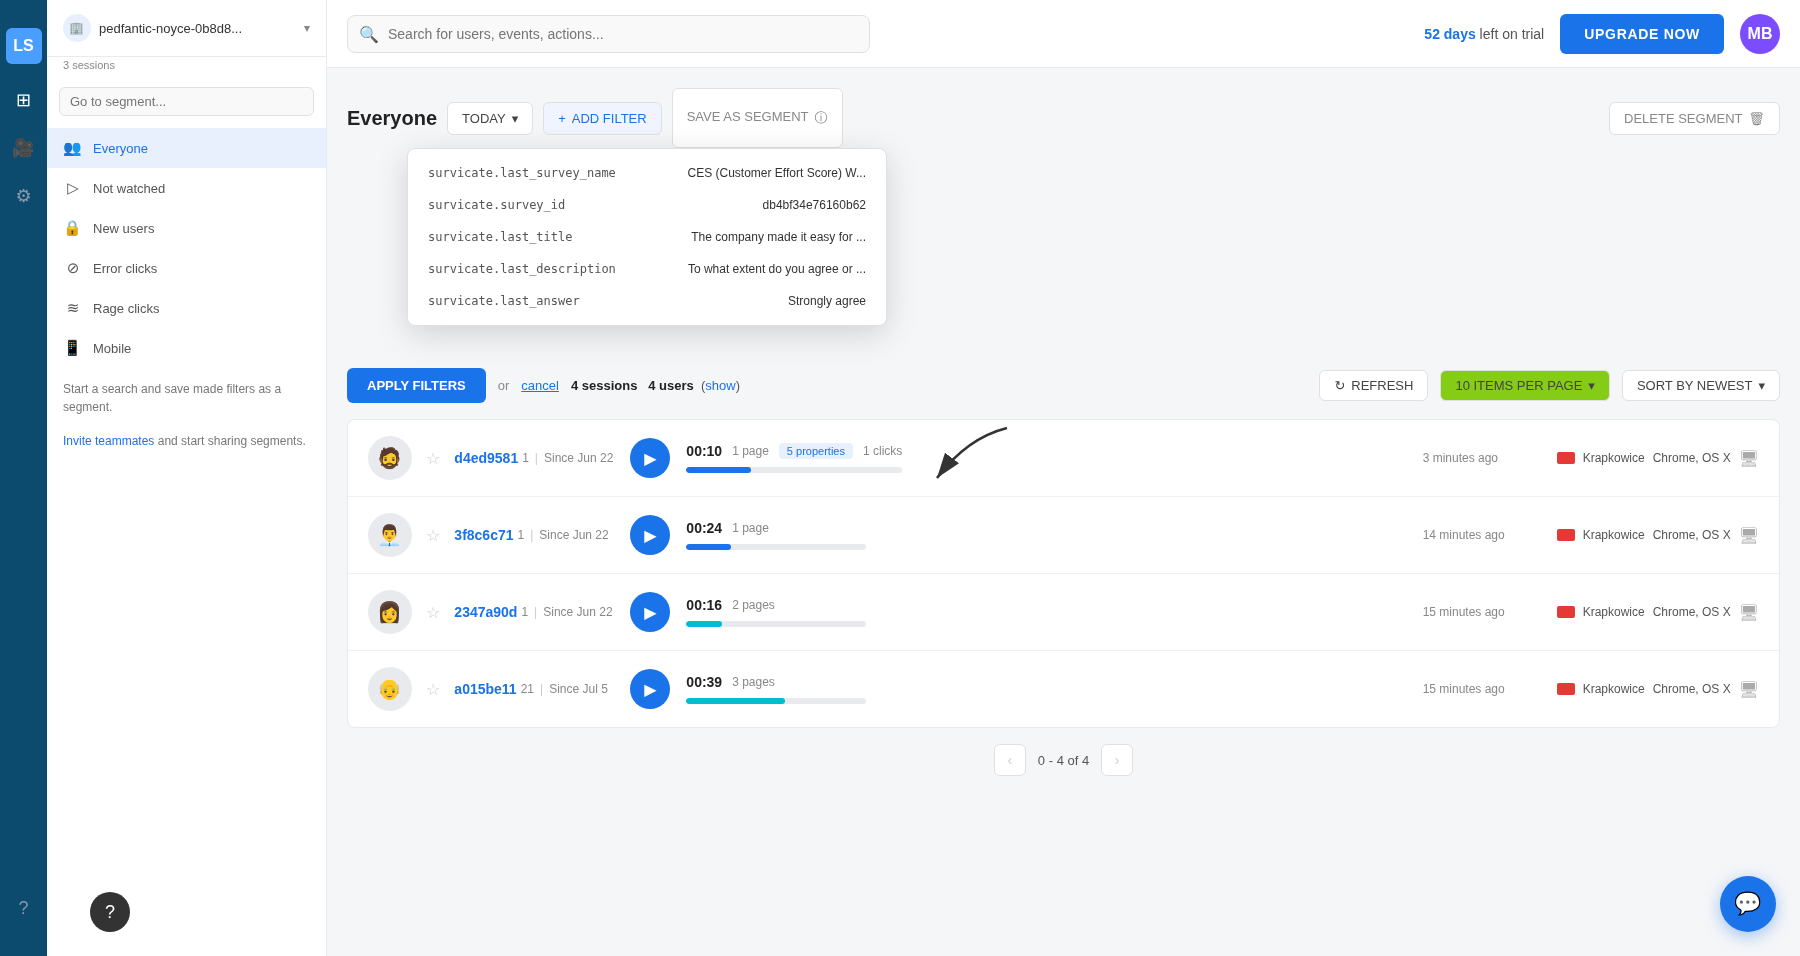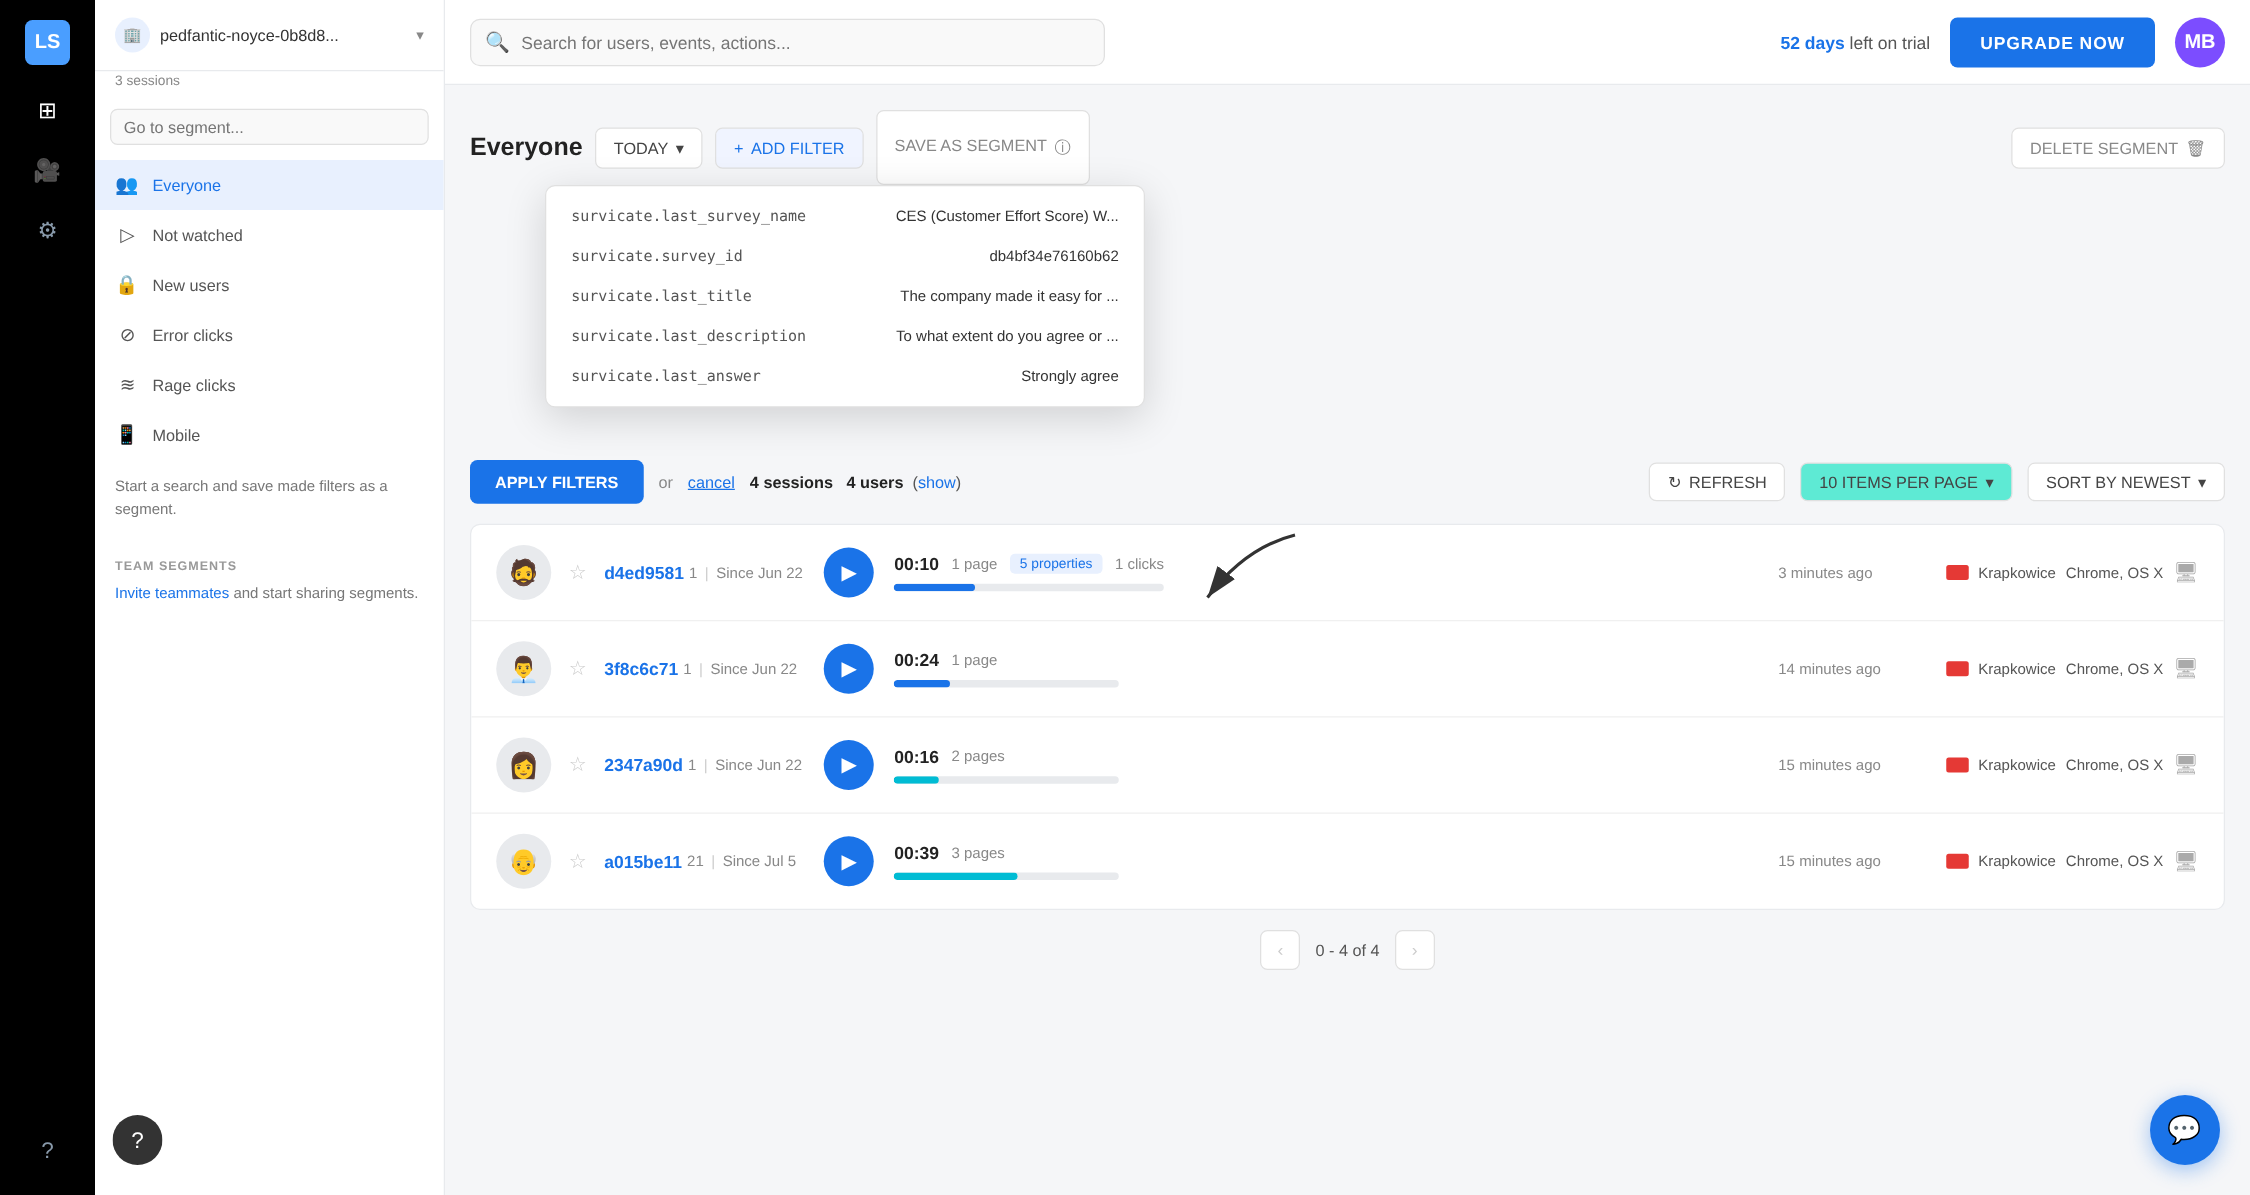--- a/index.html
+++ b/index.html
@@ -1,20 +1,20 @@
 <!DOCTYPE html>
 <html><head>
   <meta charset="utf-8">
   <style>
     * { box-sizing: border-box; margin: 0; padding: 0; }
     body { font-family: -apple-system, BlinkMacSystemFont, 'Segoe UI', sans-serif; background: #f5f6f8; display: flex; height: 956px; width: 1800px; overflow: hidden; }
 
     
     .icon-bar {
-      width: 76px; background: #000000; display: flex; flex-direction: column; align-items: center; padding: 16px 0; gap: 8px; flex-shrink: 0;
+      width: 47px; background: #0c4a6e; display: flex; flex-direction: column; align-items: center; padding: 28px 0; gap: 8px; flex-shrink: 0;
     }
     .icon-bar .logo { width: 36px; height: 36px; background: #4a9eff; border-radius: 6px; display: flex; align-items: center; justify-content: center; color: white; font-weight: bold; font-size: 16px; margin-bottom: 8px; }
     .icon-bar .icon-btn { width: 40px; height: 40px; display: flex; align-items: center; justify-content: center; color: #8899aa; border-radius: 6px; cursor: pointer; font-size: 18px; }
     .icon-bar .icon-btn.active { color: white; }
     .icon-bar .spacer { flex: 1; }
 
     
     .sidebar {
       width: 280px; background: #ffffff; border-right: 1px solid #e8eaed; display: flex; flex-direction: column; flex-shrink: 0; overflow-y: auto;
     }
@@ -83,21 +83,21 @@
     
     .sessions-bar { display: flex; align-items: center; gap: 12px; margin-bottom: 16px; }
     .apply-filters-btn { background: #1a73e8; color: white; border: none; padding: 10px 20px; border-radius: 6px; font-size: 13px; font-weight: 600; cursor: pointer; }
     .or-text { font-size: 13px; color: #888; }
     .cancel-link { font-size: 13px; color: #1a73e8; cursor: pointer; text-decoration: underline; }
     .sessions-count { font-size: 13px; color: #555; }
     .sessions-count strong { color: #222; }
     .show-link { color: #1a73e8; cursor: pointer; }
     .sessions-spacer { flex: 1; }
     .refresh-btn { display: flex; align-items: center; gap: 6px; padding: 7px 14px; border: 1px solid #e0e0e0; border-radius: 6px; background: white; font-size: 13px; color: #444; cursor: pointer; }
-    .per-page-btn { display: flex; align-items: center; gap: 6px; padding: 7px 14px; border: 1px solid #e0e0e0; border-radius: 6px; background: #5eead4; font-size: 13px; color: #444; cursor: pointer; }
+    .per-page-btn { display: flex; align-items: center; gap: 6px; padding: 7px 14px; border: 1px solid #e0e0e0; border-radius: 6px; background: #84cc16; font-size: 13px; color: #444; cursor: pointer; }
     .sort-btn { display: flex; align-items: center; gap: 6px; padding: 7px 14px; border: 1px solid #e0e0e0; border-radius: 6px; background: white; font-size: 13px; color: #444; cursor: pointer; }
 
     
     .sessions-list { display: flex; flex-direction: column; gap: 0; background: white; border: 1px solid #e8eaed; border-radius: 8px; overflow: hidden; }
     .session-card { display: flex; align-items: center; padding: 16px 20px; border-bottom: 1px solid #f0f0f0; cursor: pointer; transition: background 0.15s; gap: 14px; }
     .session-card:last-child { border-bottom: none; }
 
     .avatar-img { width: 44px; height: 44px; border-radius: 50%; overflow: hidden; flex-shrink: 0; background: #e8eaed; display: flex; align-items: center; justify-content: center; font-size: 20px; }
     .star-btn { color: #ccc; font-size: 16px; cursor: pointer; flex-shrink: 0; }
 
@@ -186,21 +186,20 @@
       <span>Rage clicks</span>
     </div>
     <div class="nav-item">
       <span class="nav-icon">📱</span>
       <span>Mobile</span>
     </div>
   </div>
 
   <div class="my-segments-empty">Start a search and save made filters as a segment.</div>
 
-  <div class="sidebar-section-title">TEAM SEGMENTS</div>
   <div class="team-segments-section">
     <div class="team-segments-text">
       <a class="invite-link">Invite teammates</a><span> and start sharing segments.</span>
     </div>
   </div>
 </div>
 
 <div class="main">
 
   <div class="topbar">

